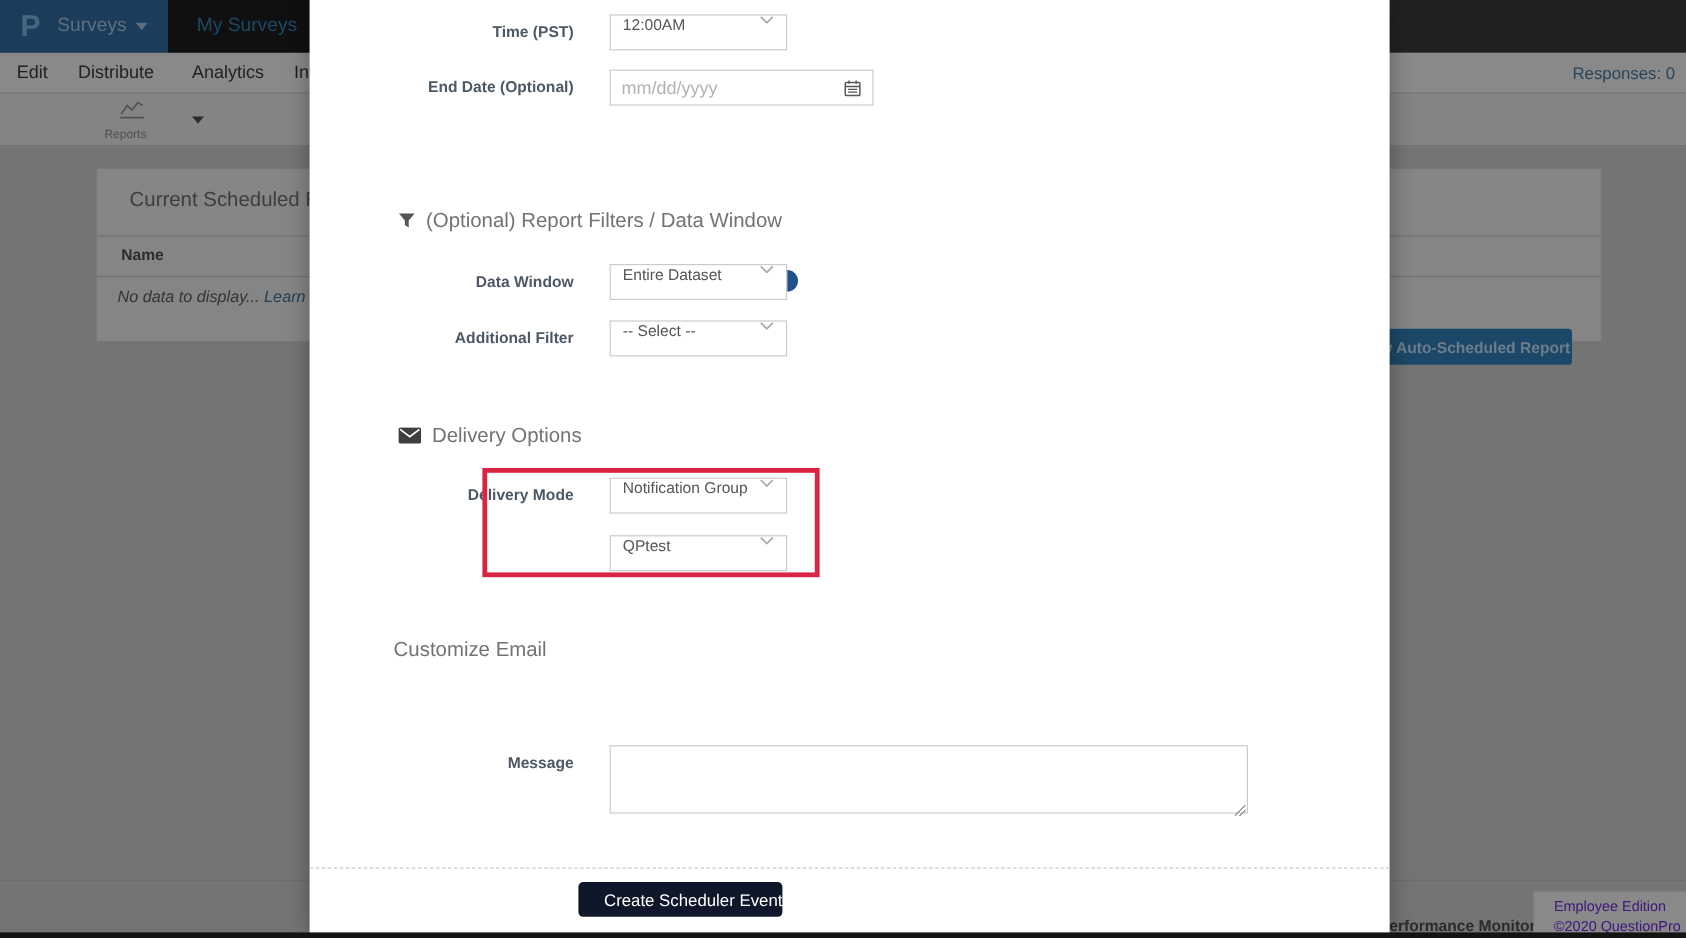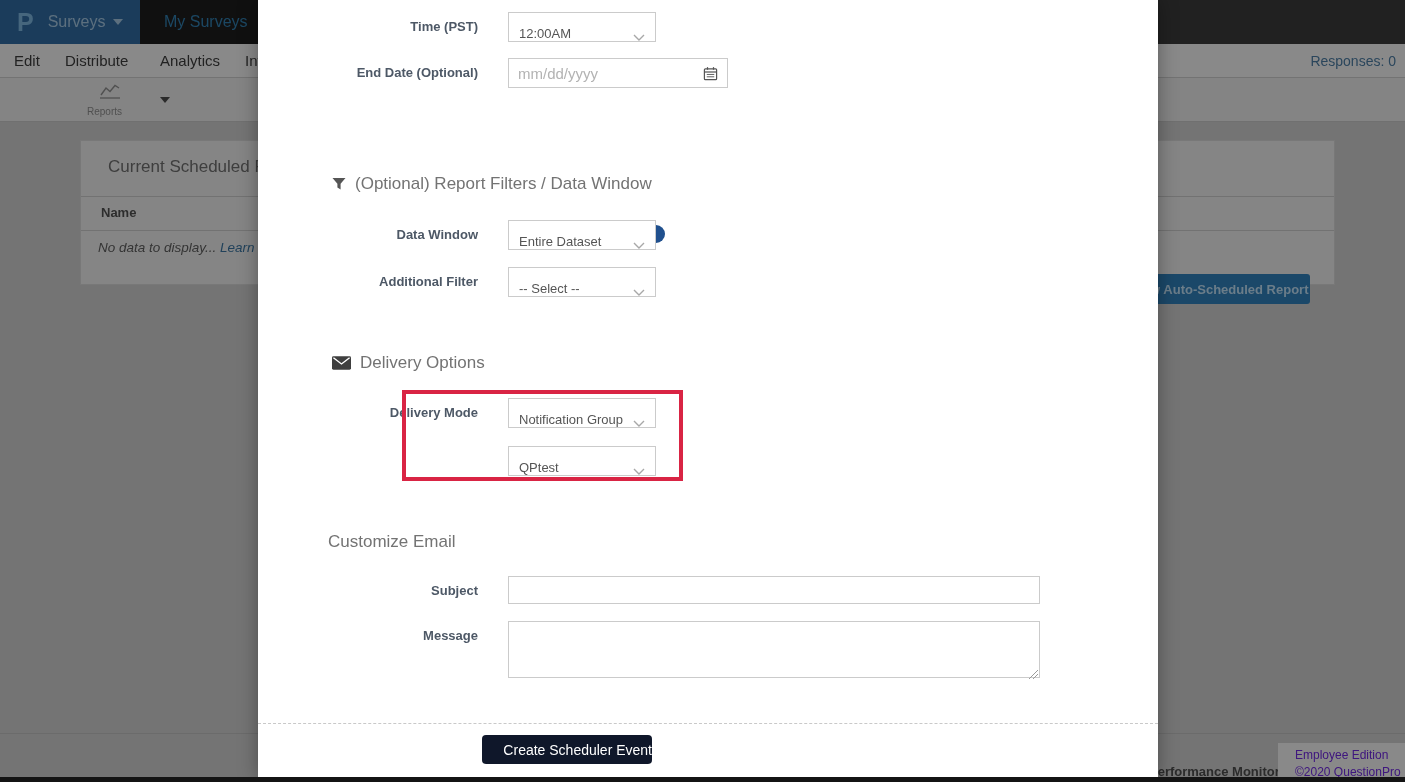--- a/index.html
+++ b/index.html
@@ -50,21 +50,21 @@
   .overlay { position:absolute; inset:0; background:rgba(0,0,0,0.42); z-index:40; }
 
   
   .modal { position:absolute; left:258px; top:0; width:900px; height:778px; background:#ffffff; z-index:50;
     box-shadow:0 0 18px rgba(0,0,0,0.35); }
   .row { position:absolute; left:0; width:100%; height:30px; }
   .lbl { position:absolute; left:0; top:0; width:235px; text-align:right; padding-right:15px;
     font-size:13px; font-weight:bold; color:#4d5866; line-height:30px; white-space:nowrap; }
   .ctrl { position:absolute; left:250px; top:0; }
   .sel { position:relative; z-index:2; width:148px; height:30px; border:1px solid #cbcbcb; background:#fff;
-    display:flex; align-items:flex-end; justify-content:space-between; padding:0 10px; font-size:13px; color:#555; cursor:pointer; }
+    display:flex; align-items:flex-start; justify-content:space-between; padding:0 10px; font-size:13px; color:#555; cursor:pointer; }
   .txt-input { width:532px; height:28px; border:1px solid #cbcbcb; padding:0 8px; font-size:13px; color:#444;
     font-family:"Liberation Sans", sans-serif; }
   .date-wrap { width:220px; height:30px; border:1px solid #cbcbcb; display:flex; align-items:center; padding:0 9px; background:#fff; }
   .date-input { flex:1; border:none; outline:none; font-size:15px; color:#555;
     font-family:"Liberation Sans", sans-serif; min-width:0; background:transparent; }
   .date-input::placeholder { color:#b3b3b3; }
   .note { position:absolute; left:472px; top:93px; font-size:12.5px; color:#bf5e1f; white-space:nowrap; }
   .section-head { position:absolute; display:flex; align-items:center; gap:9px; font-size:17px; color:#737373; }
   .info-dot { position:absolute; left:389px; top:225px; width:18px; height:18px; border-radius:50%; background:#20508e; z-index:1; }
   .red-rect { position:absolute; left:144px; top:390px; width:281px; height:91px; border:4px solid #d92444; z-index:3; pointer-events:none; }
@@ -235,24 +235,20 @@
       <svg width="12" height="7" viewBox="0 0 12 7">
         <polyline points="1,1 6,6 11,1" fill="none" stroke="#a8a8a8" stroke-width="1.4"></polyline>
       </svg>
     </div>
   </div>
 
   <div class="section-head" style="left:70px; top:532px;">
     <span>Customize Email</span>
   </div>
 
-  <div class="row" style="top:576px;">
-    <span class="lbl">Subject</span>
-    <input class="ctrl txt-input" type="text" value="" style="">
-  </div>
 
   <div class="row" style="top:621px; height:60px;">
     <span class="lbl">Message</span>
     <div class="ctrl" style="position:absolute; left:250px;">
       <textarea class="msg-area" style=""></textarea>
       <span class="resize-handle"></span>
     </div>
   </div>
 
   <div class="dash-div"></div>

